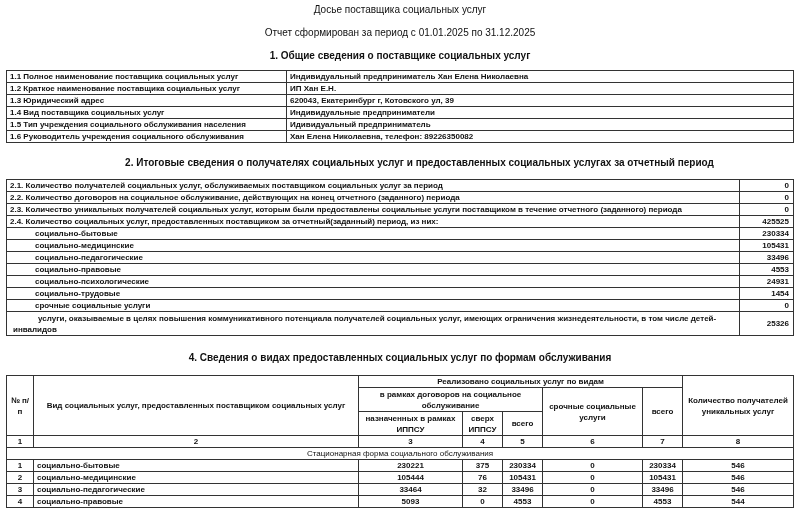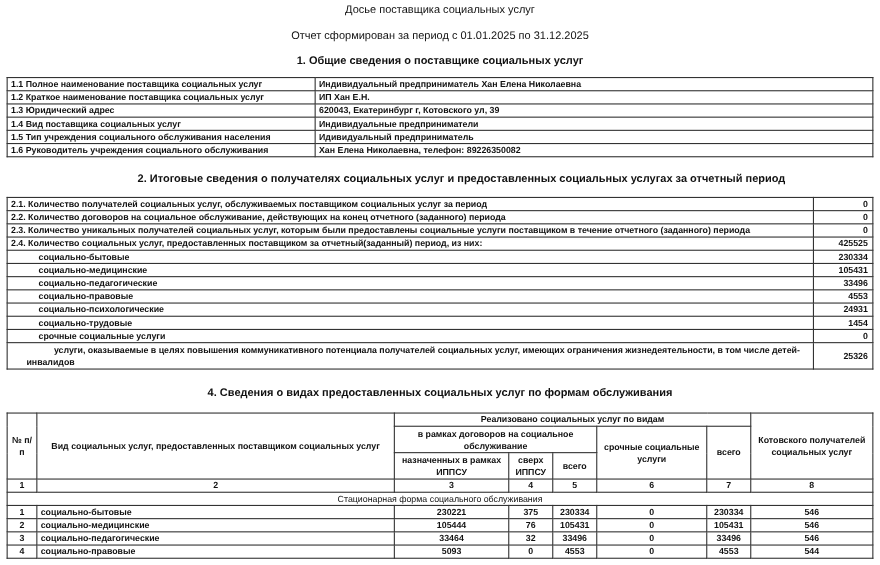--- a/index.html
+++ b/index.html
@@ -105,21 +105,21 @@
       </tr>
   <tr>
         <td class="indent">социально-трудовые</td>
         <td class="val">1454</td>
       </tr>
   <tr>
         <td class="indent">срочные социальные услуги</td>
         <td class="val">0</td>
       </tr>
   <tr>
-        <td class="indent wrap" style="text-indent:0; padding-left:17px;margin-top:44px;"><span style="display:inline-block; width:25px;"></span><span>услуги, оказываемые в целях повышения коммуникативного потенциала получателей социальных услуг, имеющих ограничения жизнедеятельности, в том числе детей-инвалидов</span></td>
+        <td class="indent wrap" style="text-indent:0; padding-left:6px;margin-top:44px;"><span style="display:inline-block; width:25px;"></span><span>услуги, оказываемые в целях повышения коммуникативного потенциала получателей социальных услуг, имеющих ограничения жизнедеятельности, в том числе детей-инвалидов</span></td>
         <td class="val">25326</td>
       </tr>
 </tbody>
   </table>
 
 <div class="title bold" style="top:352px;">4. Сведения о видах предоставленных социальных услуг по формам обслуживания</div>
 
 <table class="t3" style="left:6px; top:375px; width:787px;">
   <colgroup>
     <col style="width:27px">
@@ -129,21 +129,21 @@
     <col style="width:40px">
     <col style="width:100px">
     <col style="width:40px">
     <col style="width:111px">
   </colgroup>
   <tbody>
       <tr>
     <td rowspan="3" style="height:60px;">№ п/п</td>
     <td rowspan="3">Вид социальных услуг, предоставленных поставщиком социальных услуг</td>
     <td colspan="5">Реализовано социальных услуг по видам</td>
-    <td rowspan="3">Котовского получателей социальных услуг</td>
+    <td rowspan="3">Количество получателей уникальных услуг</td>
   </tr>
   <tr>
     <td colspan="3" style="height:22px;">в рамках договоров на социальное обслуживание</td>
     <td rowspan="2">срочные социальные услуги</td>
     <td rowspan="2">всего</td>
   </tr>
   <tr>
     <td style="height:24px;">назначенных в рамках ИППСУ</td>
     <td>сверх ИППСУ</td>
     <td>всего</td>

